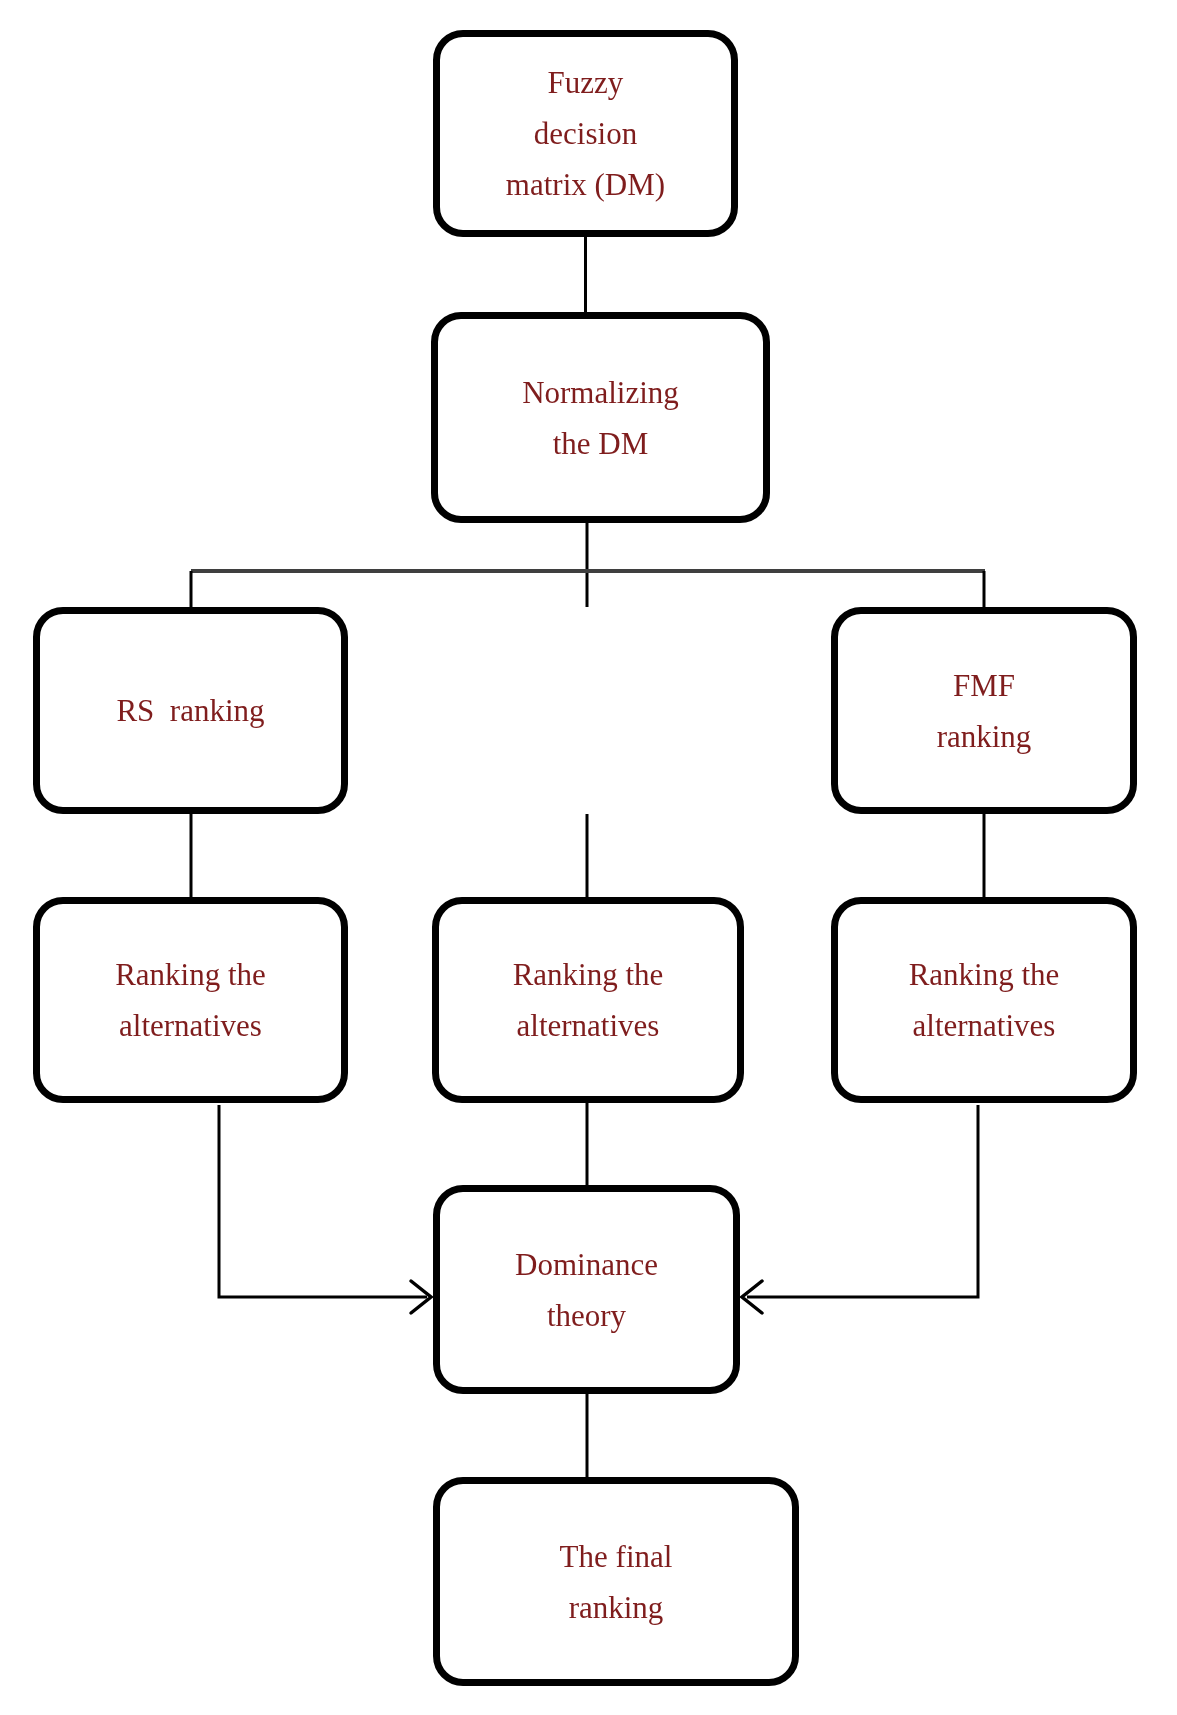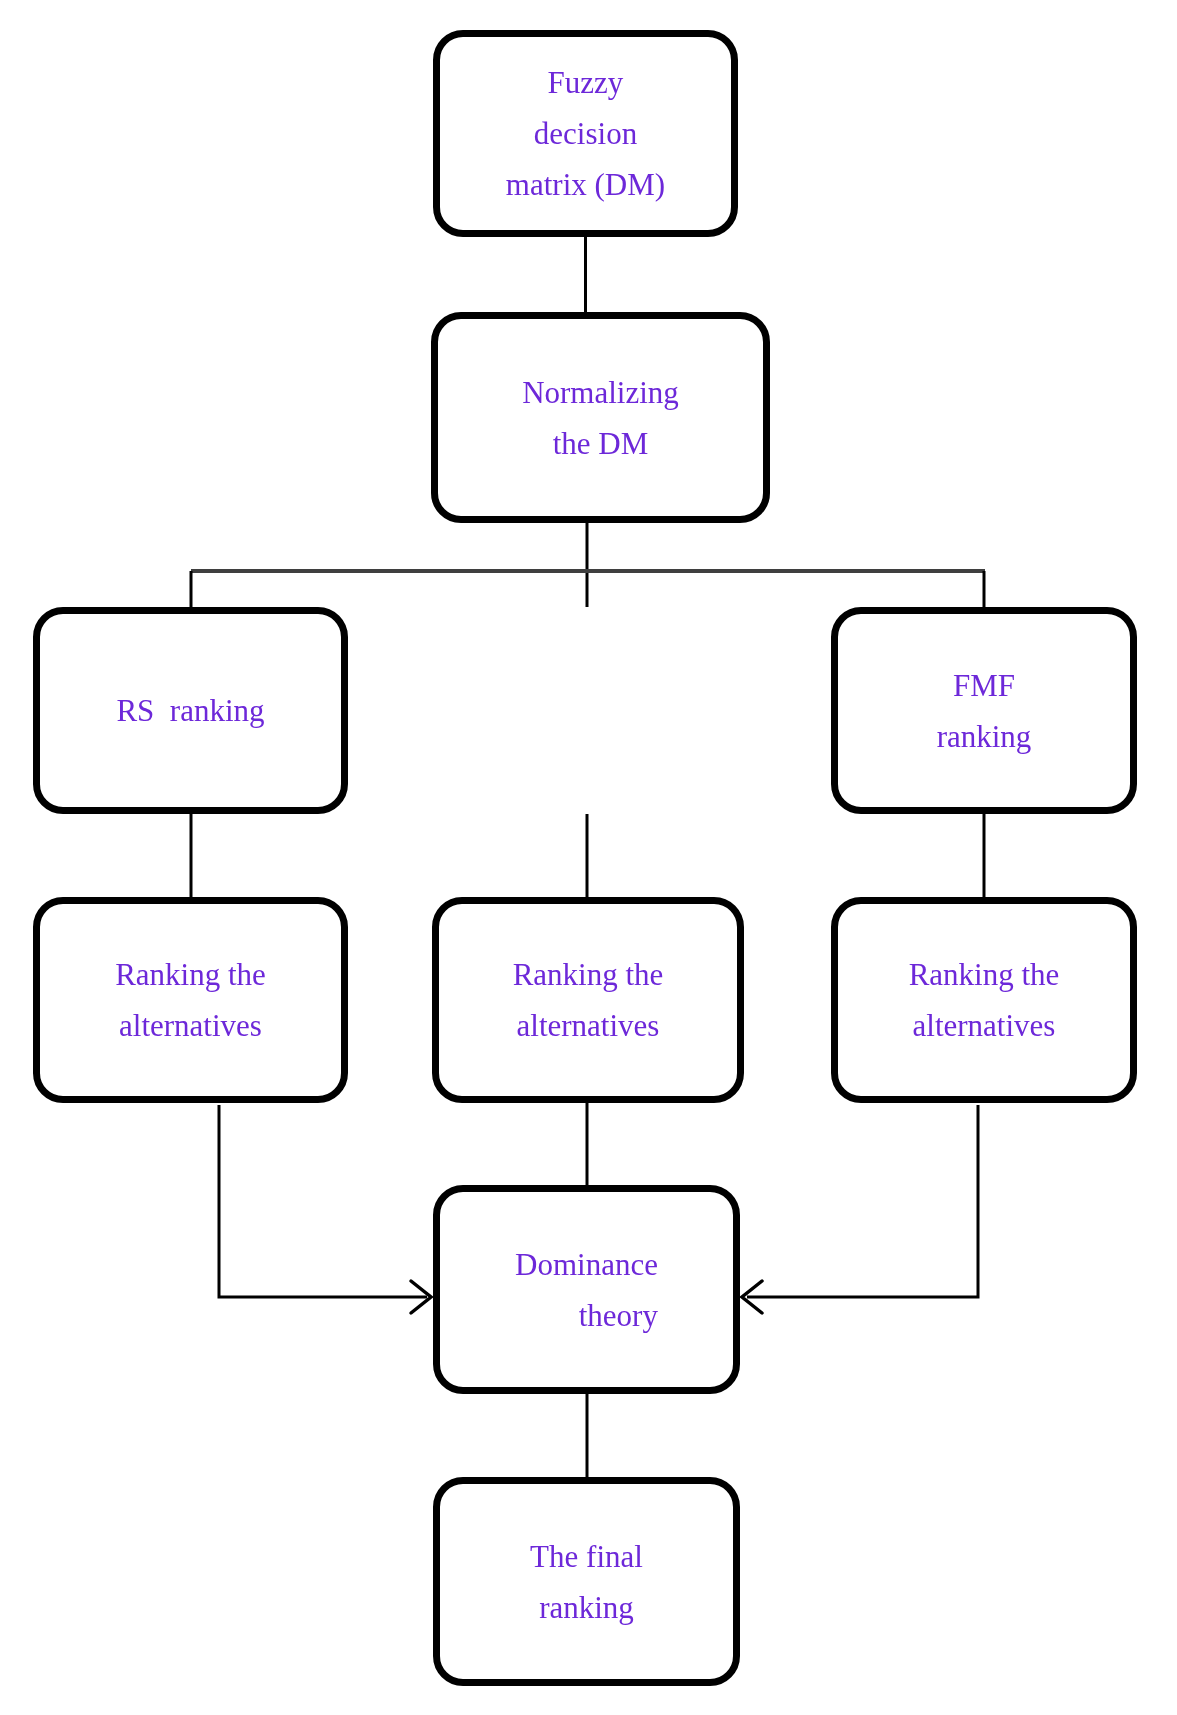--- a/index.html
+++ b/index.html
@@ -29,34 +29,34 @@
     border: 7px solid #000000;
     border-radius: 30px;
     display: flex;
     align-items: center;
     justify-content: center;
     text-align: center;
   }
   .node .label {
     font-size: 31px;
     line-height: 51px;
-    color: #6d28d9;
+    color: #7f1d1d;
     white-space: pre-wrap;
   }
   
   #n-fuzzy      { left: 433px; top:   30px; width: 305px; height: 207px; }
   #n-normalize  { left: 431px; top:  312px; width: 339px; height: 211px; }
   #n-rs         { left:  33px; top:  607px; width: 315px; height: 207px; }
   #n-rp         { left: 432px; top:  607px; width: 312px; height: 207px; }
   #n-fmf        { left: 831px; top:  607px; width: 306px; height: 207px; }
   #n-rank-rs    { left:  33px; top:  897px; width: 315px; height: 206px; }
   #n-rank-rp    { left: 432px; top:  897px; width: 312px; height: 206px; }
   #n-rank-fmf   { left: 831px; top:  897px; width: 306px; height: 206px; }
-  #n-dominance  { left: 433px; top: 1185px; width: 307px; height: 209px; text-align: right; }
-  #n-final      { left: 433px; top: 1477px; width: 307px; height: 209px; }
+  #n-dominance  { left: 433px; top: 1185px; width: 307px; height: 209px; }
+  #n-final      { left: 433px; top: 1477px; width: 366px; height: 209px; }
 </style>
 </head>
 <body>
 
 <div class="canvas">
 
   <svg class="connectors" viewBox="0 0 1177 1715" xmlns="http://www.w3.org/2000/svg">
 
     <line x1="585.5" y1="237" x2="585.5" y2="312" stroke="#000000" stroke-width="3"></line>
 

